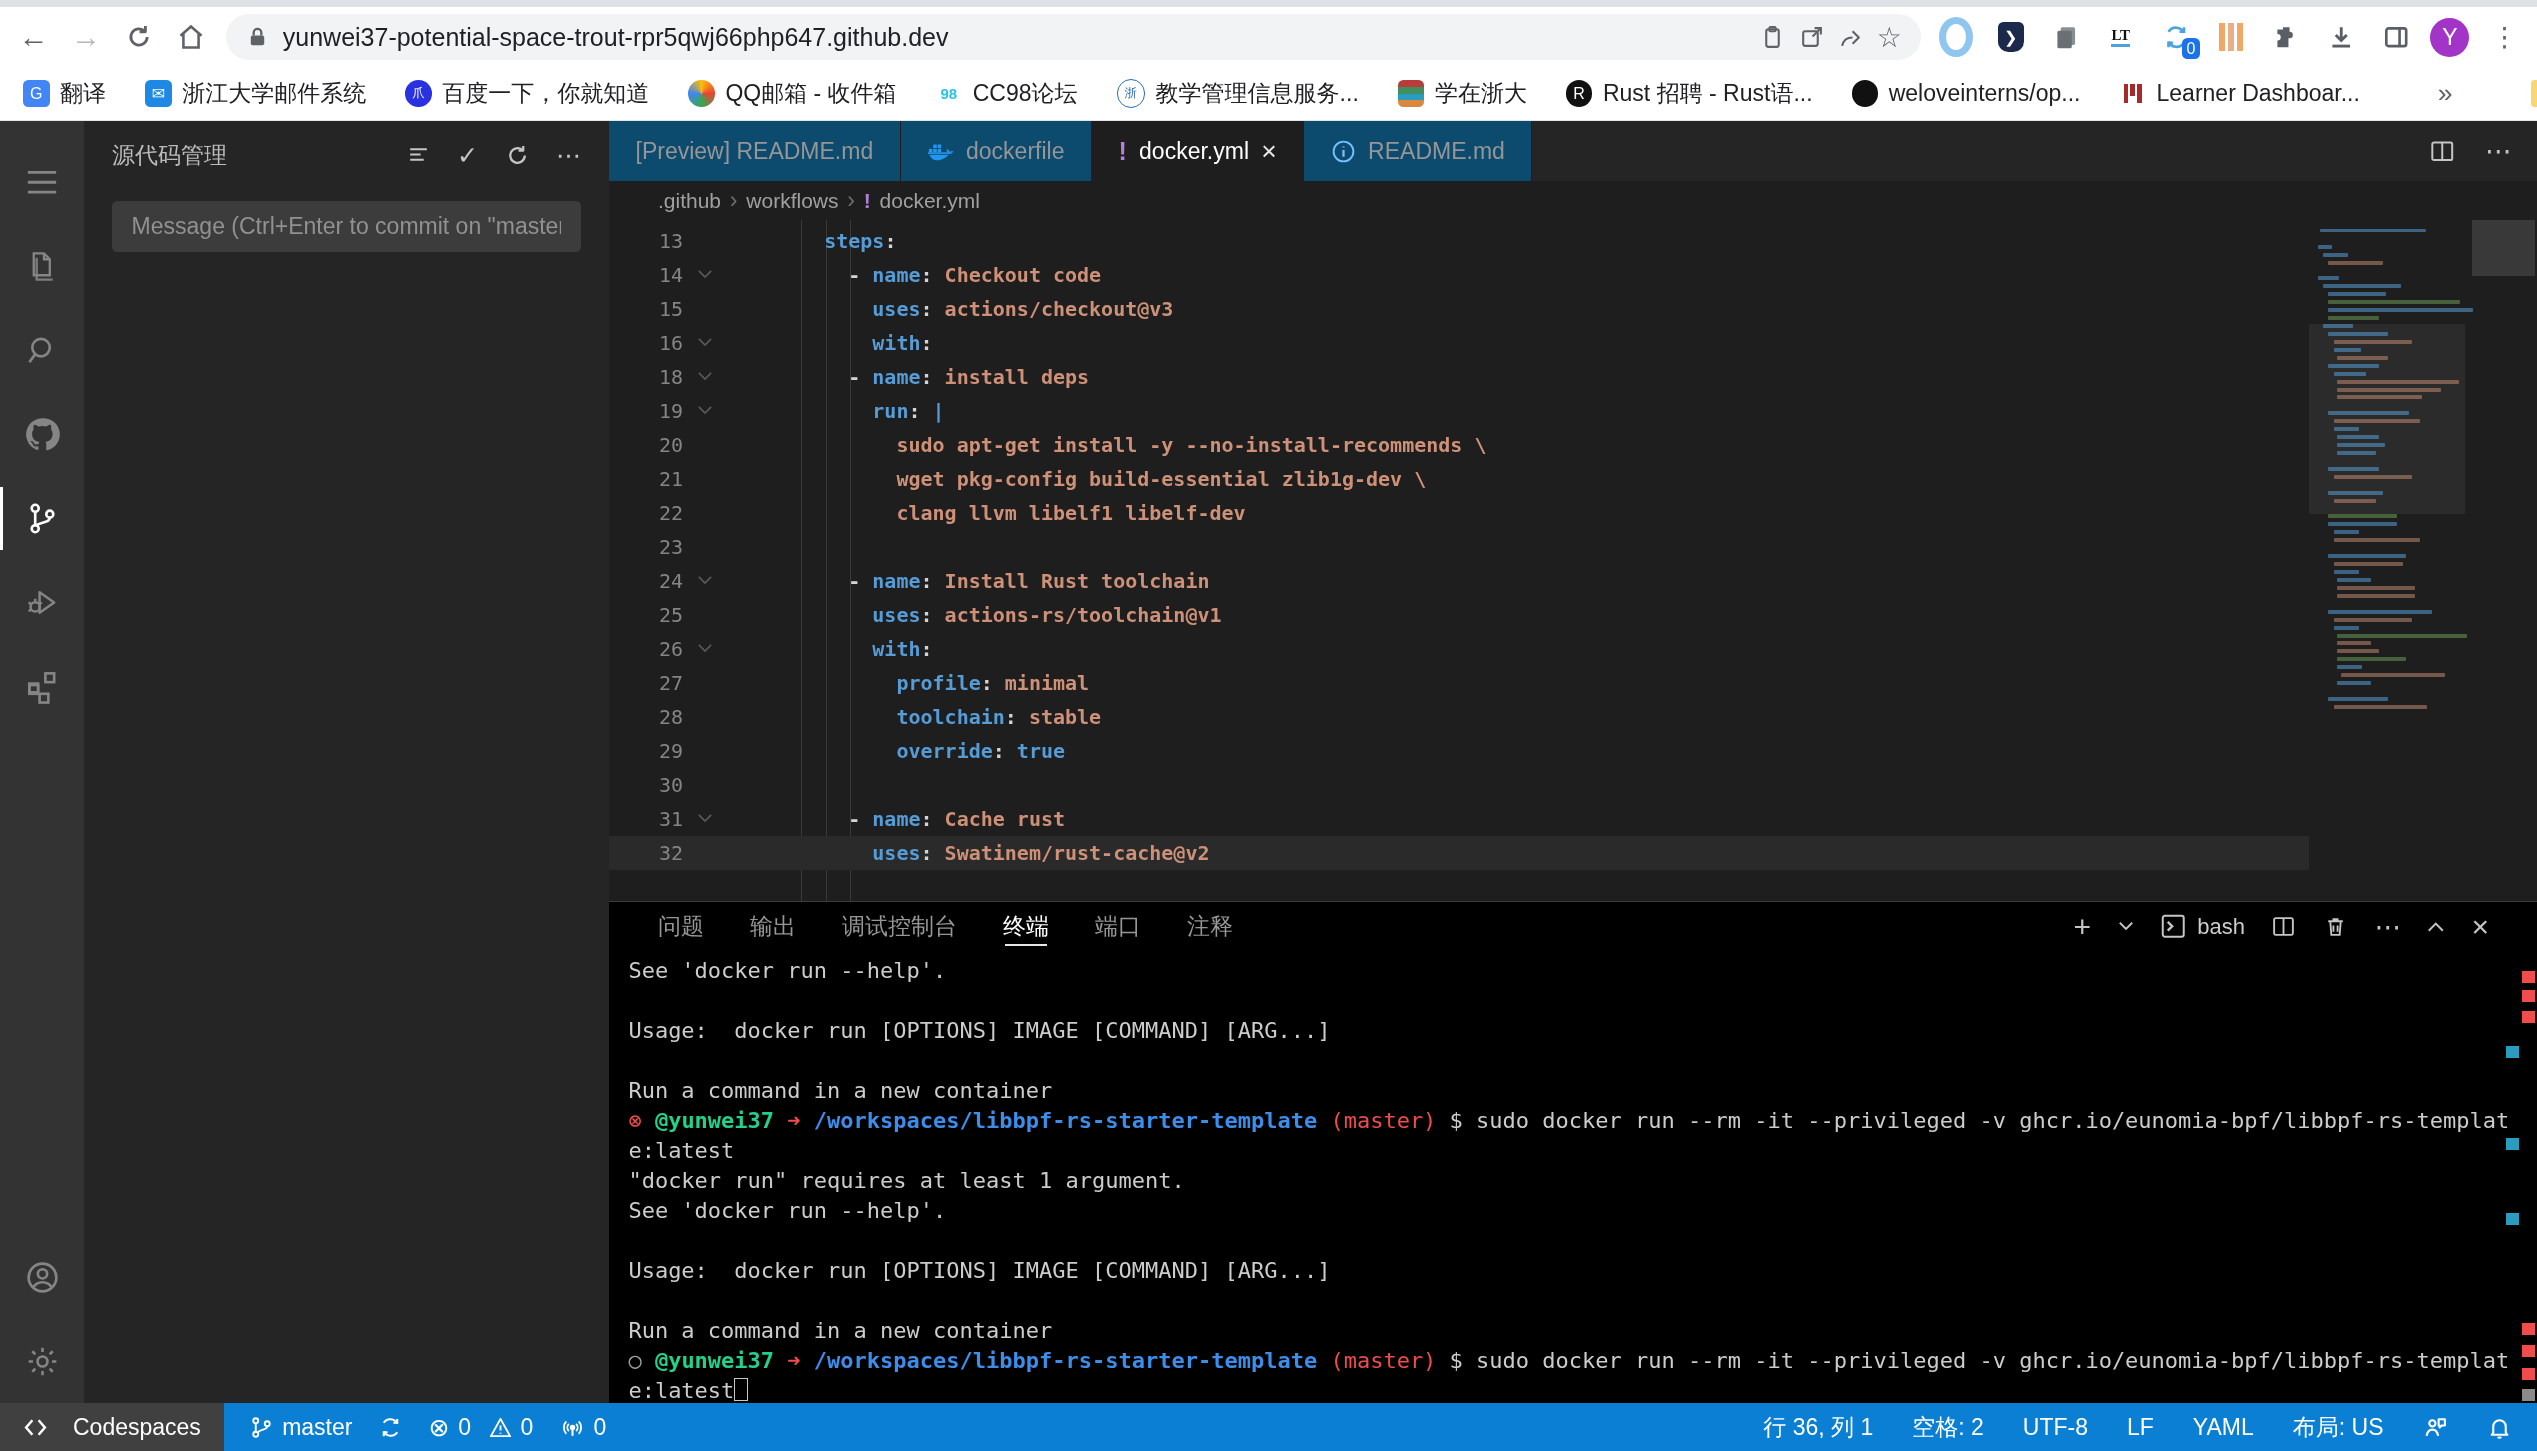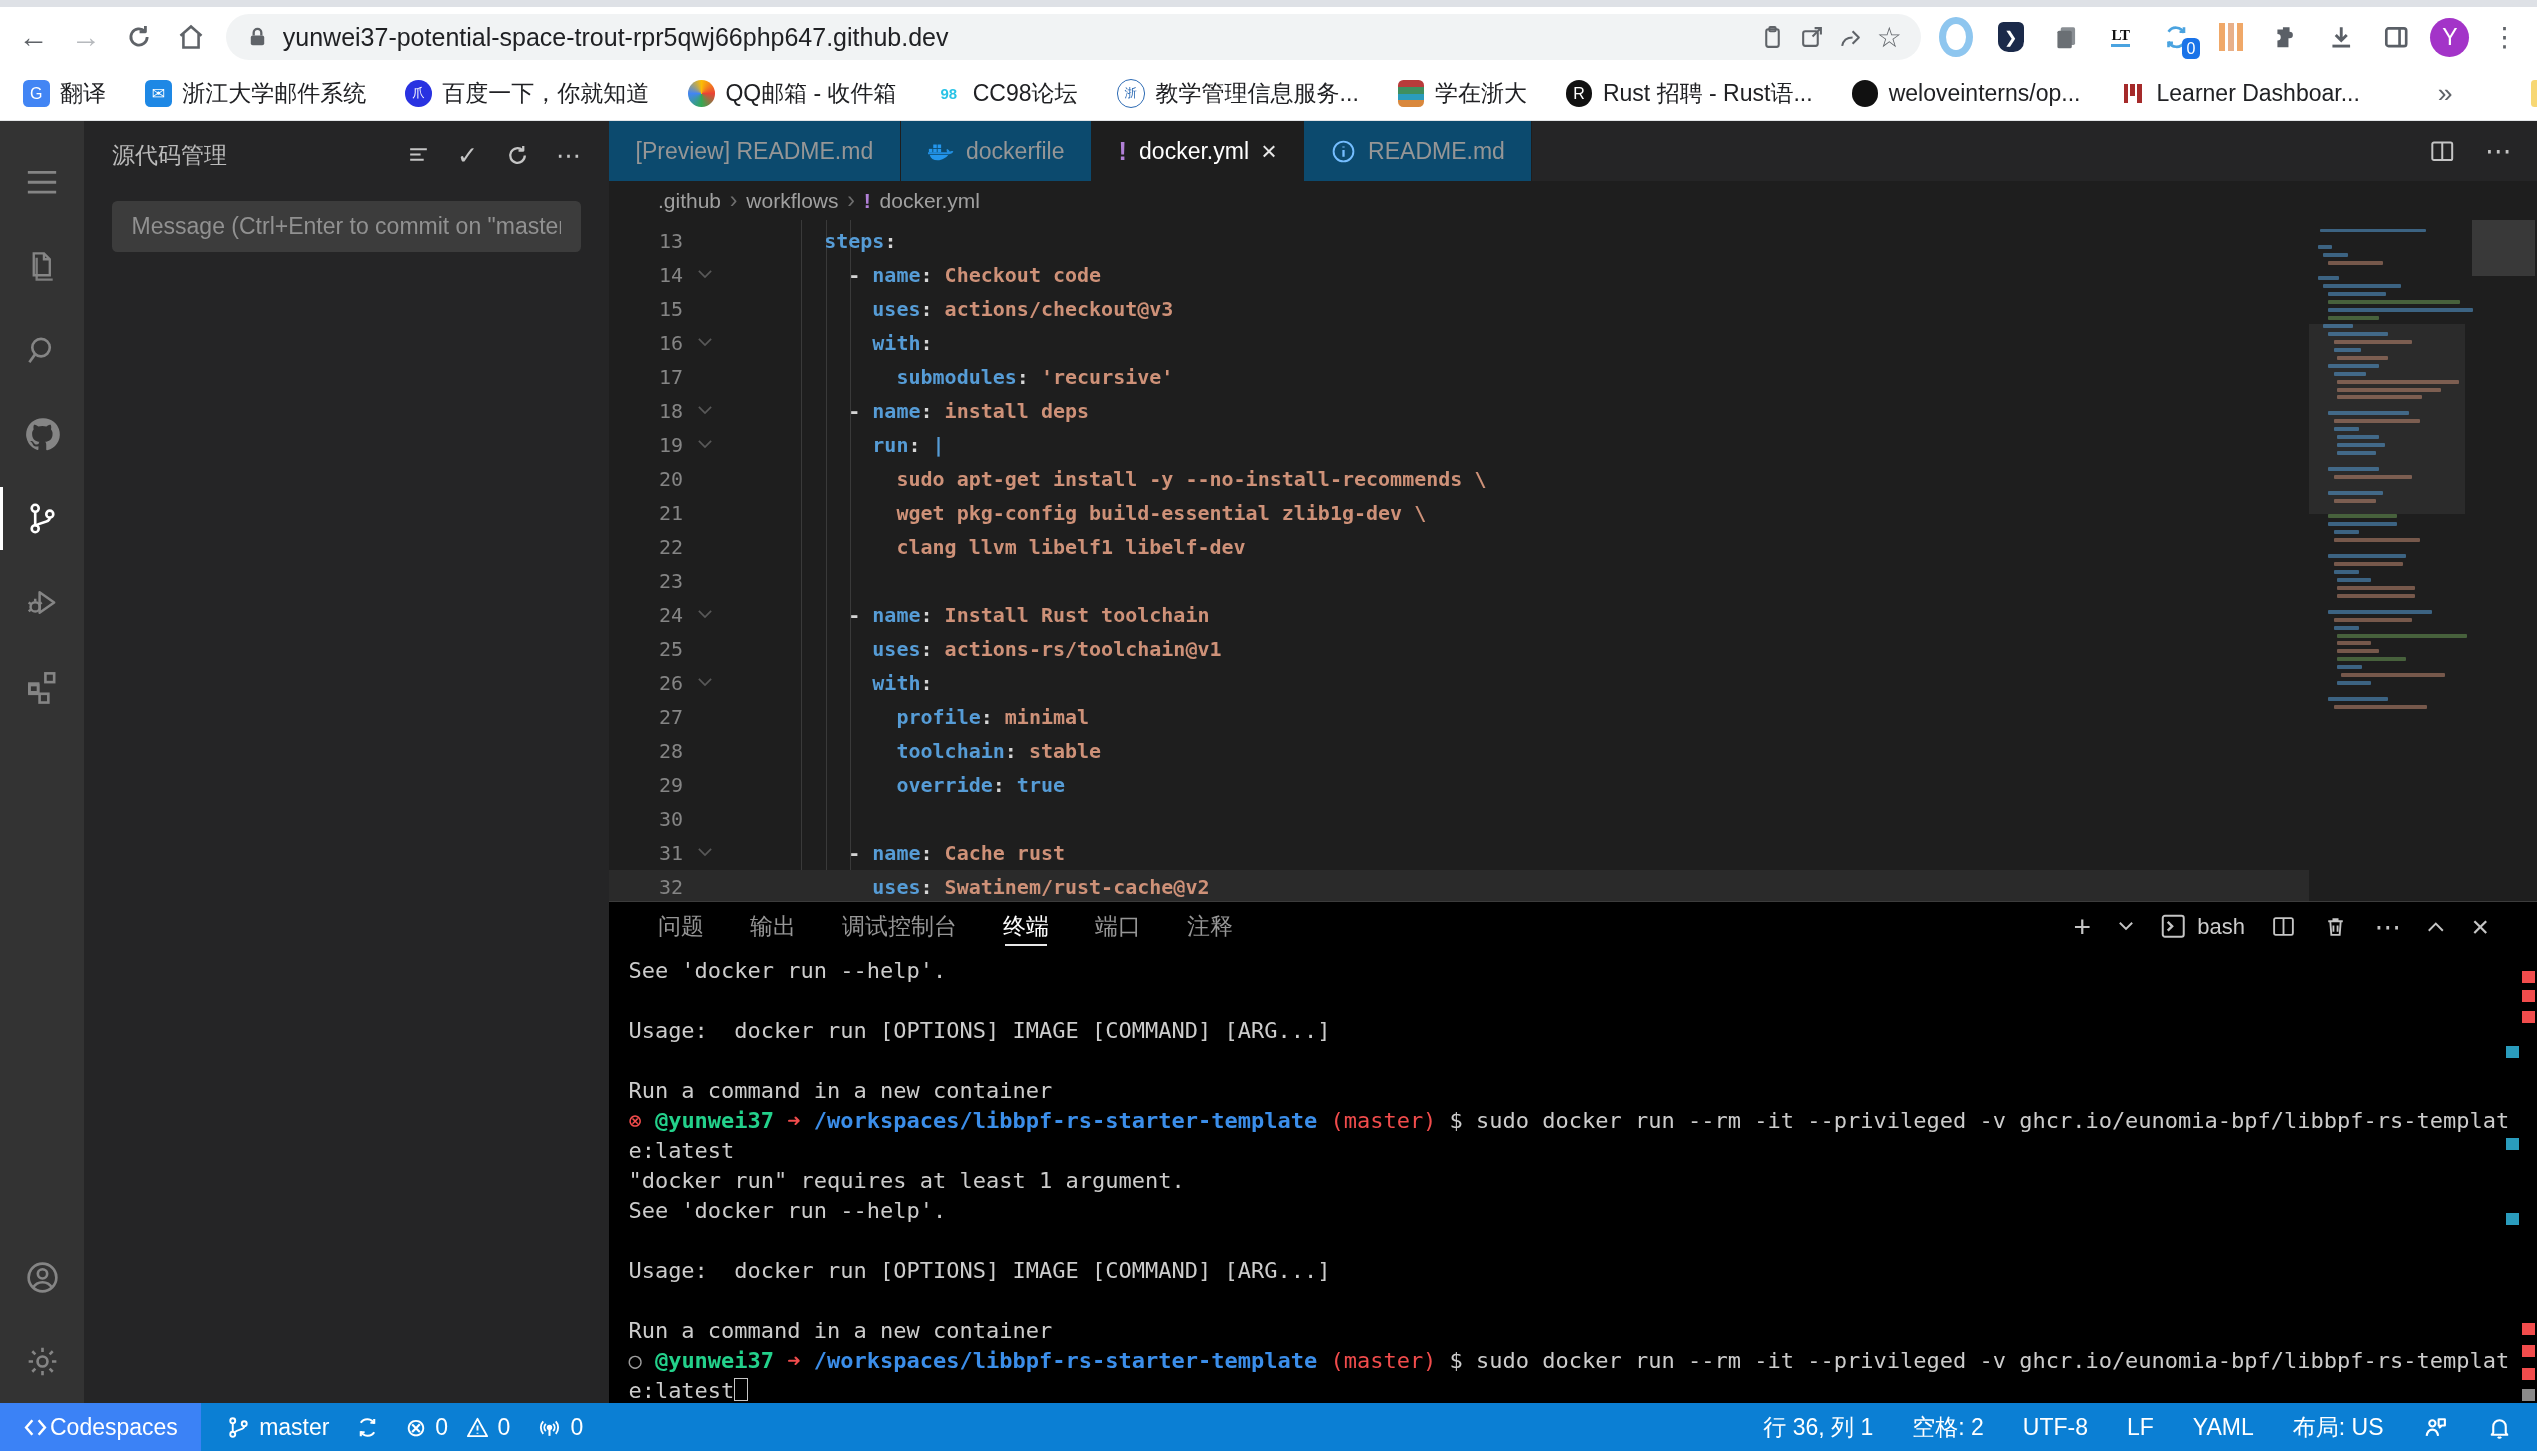--- a/index.html
+++ b/index.html
@@ -68,21 +68,21 @@
   .pact{margin-left:auto;display:flex;align-items:center;gap:26.5px;color:#c5c5c5;}
   .bashlbl{display:flex;align-items:center;gap:10.6px;font-size:22px;color:#cccccc;}
   .term{flex:1;padding:5.3px 0 0 19.4px;font-family:"DejaVu Sans Mono","DejaVu Sans",monospace;font-size:22px;color:#cccccc;overflow:hidden;}
   .trow{height:30px;line-height:30px;white-space:pre;}
   .tg{color:#23d18b;font-weight:bold;} .tr{color:#f14c4c;} .tb{color:#3b8eea;font-weight:bold;}
   .tmr{color:#f14c4c;} .tmg{color:#9d9d9d;}
   .tcur{display:inline-block;width:11.5px;height:21px;border:1.8px solid #c6c6c6;vertical-align:-2.6px;}
   .pmark{position:absolute;width:12.3px;height:12.3px;}
   
   .statusbar{height:49px;background:#0b7fd4;display:flex;align-items:center;color:#ffffff;font-size:23px;}
-  .remote{height:49px;background:#3b82f6;display:flex;align-items:center;gap:2px;padding:0 23px;}
+  .remote{height:49px;background:#404040;display:flex;align-items:center;gap:25px;padding:0 23px;}
   .sbitem{display:flex;align-items:center;gap:8.8px;margin-left:26.5px;white-space:nowrap;}
   .sbright{margin-left:auto;display:flex;align-items:center;gap:39px;padding-right:26.5px;}
   .sbright .sbitem{margin-left:0;}
   svg{display:block;}
 </style>
 </head>
 <body>
 
 <div class="screen">
 
@@ -407,25 +407,20 @@
               <span class="ltext"><span class="tk-p">        </span><span class="tk-k">uses</span><span class="tk-p">:</span><span class="tk-v"> actions/checkout@v3</span></span>
             </div>
             <div class="crow">
               <span class="lnum">16</span>
               <span class="fold">
                 <svg width="14" height="8.8" viewBox="0 0 16 10" fill="none" stroke="#585858" stroke-width="2">
                   <path d="M1 1l7 7 7-7"></path>
                 </svg>
               </span>
               <span class="ltext"><span class="tk-p">        </span><span class="tk-k">with</span><span class="tk-p">:</span></span>
-            </div>
-            <div class="crow">
-              <span class="lnum">17</span>
-              <span class="fold"></span>
-              <span class="ltext"><span class="tk-p">          </span><span class="tk-k">submodules</span><span class="tk-p">:</span><span class="tk-v"> 'recursive'</span></span>
             </div>
             <div class="crow">
               <span class="lnum">18</span>
               <span class="fold">
                 <svg width="14" height="8.8" viewBox="0 0 16 10" fill="none" stroke="#585858" stroke-width="2">
                   <path d="M1 1l7 7 7-7"></path>
                 </svg>
               </span>
               <span class="ltext"><span class="tk-p">      - </span><span class="tk-k">name</span><span class="tk-p">:</span><span class="tk-v"> install deps</span></span>
             </div>

